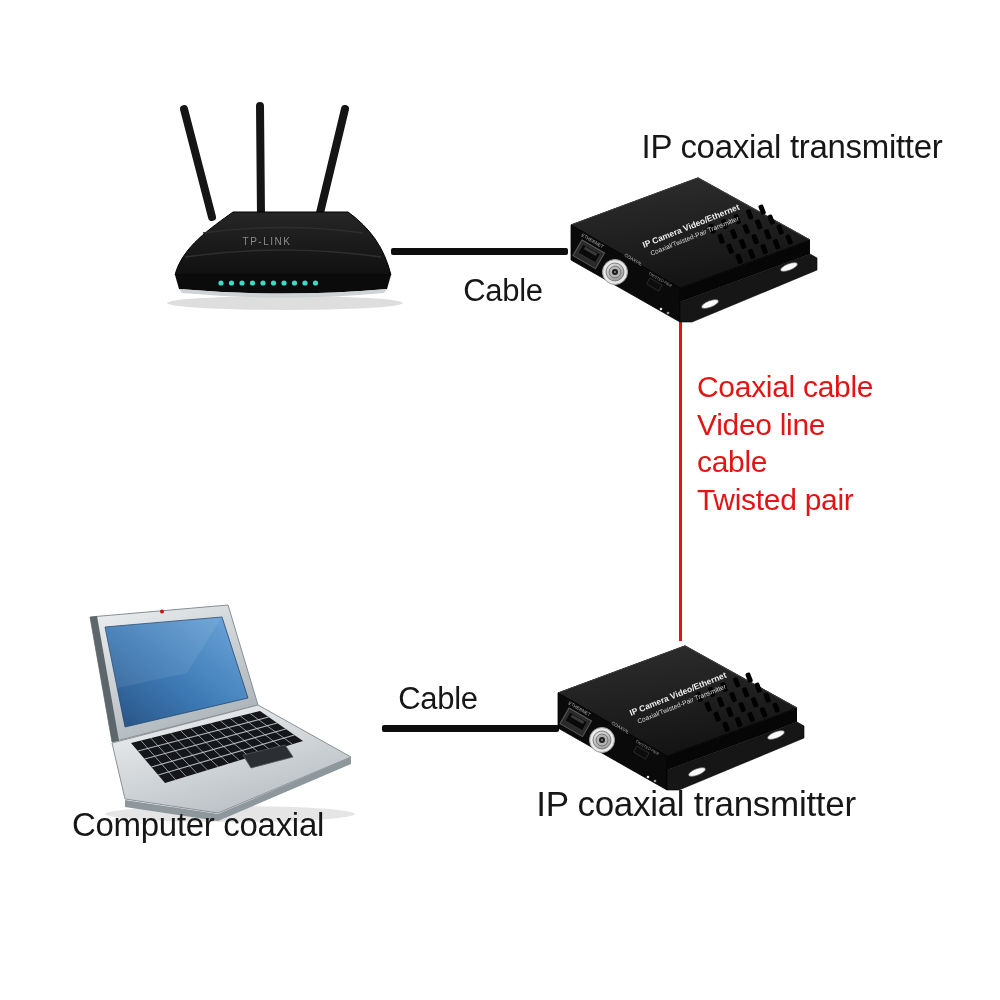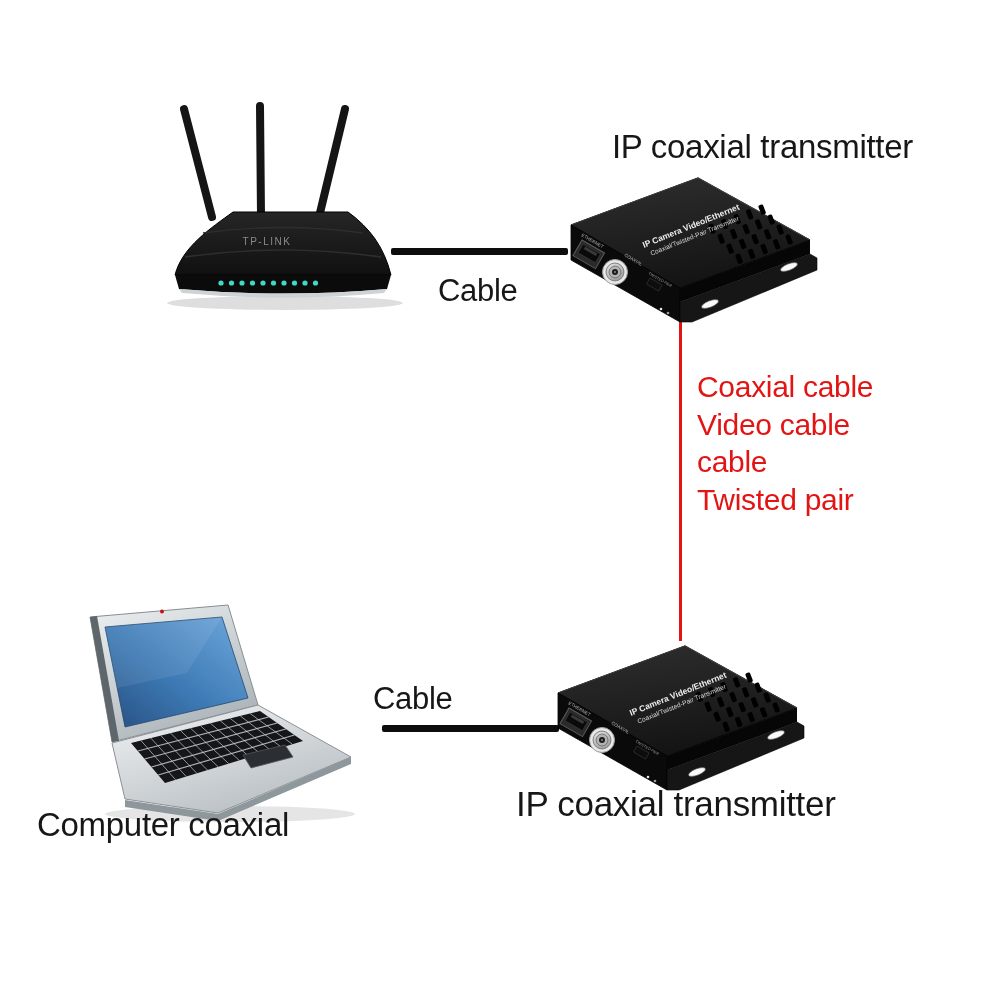--- a/index.html
+++ b/index.html
@@ -1,18 +1,18 @@
 <!DOCTYPE html>
 <html style="--red: #e21414; --black-line: #0d0d0d; --text: #171717; --led-teal: #3fd9c6;"><head>
 <meta charset="utf-8">
 <style>
   html,body{margin:0;padding:0;}
   body{font-family:"Liberation Sans",sans-serif;background:#fff;}
   .canvas{position:relative;width:1000px;height:1000px;background:#fff;overflow:hidden;}
-  .lbl{position:absolute;color:var(--text,#171717);text-align:left;white-space:nowrap;
+  .lbl{position:absolute;color:var(--text,#171717);text-align:center;white-space:nowrap;
        font-family:"Liberation Sans",sans-serif;letter-spacing:-0.3px;}
   .hline{position:absolute;background:var(--black-line,#0d0d0d);border-radius:2px;}
   .vline{position:absolute;background:var(--red,#e21414);}
   .art{position:absolute;}
   .red-note{position:absolute;left:697px;top:368px;font-size:30px;line-height:37.5px;
             color:var(--red,#e21414);letter-spacing:-0.3px;}
   svg text{font-family:"Liberation Sans",sans-serif;}
 </style>
 </head>
 <body style="background: rgb(255, 255, 255);">
@@ -203,18 +203,18 @@
   </svg>
 
   <div class="lbl" style="left:612px;top:128px;width:360px;font-size:33px">IP coaxial transmitter</div>
   <div class="lbl" style="left:438px;top:273px;width:130px;font-size:31px">Cable</div>
   <div class="lbl" style="left:373px;top:681px;width:130px;font-size:31px">Cable</div>
   <div class="lbl" style="left:37px;top:806px;width:322px;font-size:33px">Computer coaxial</div>
   <div class="lbl" style="left:516px;top:784px;width:360px;font-size:35px">IP coaxial transmitter</div>
 
   <div class="red-note">
     <div>Coaxial cable</div>
-    <div>Video cable</div>
+    <div>Video line</div>
     <div>cable</div>
     <div>Twisted pair</div>
   </div>
 
 </div>
 
 </body></html>

